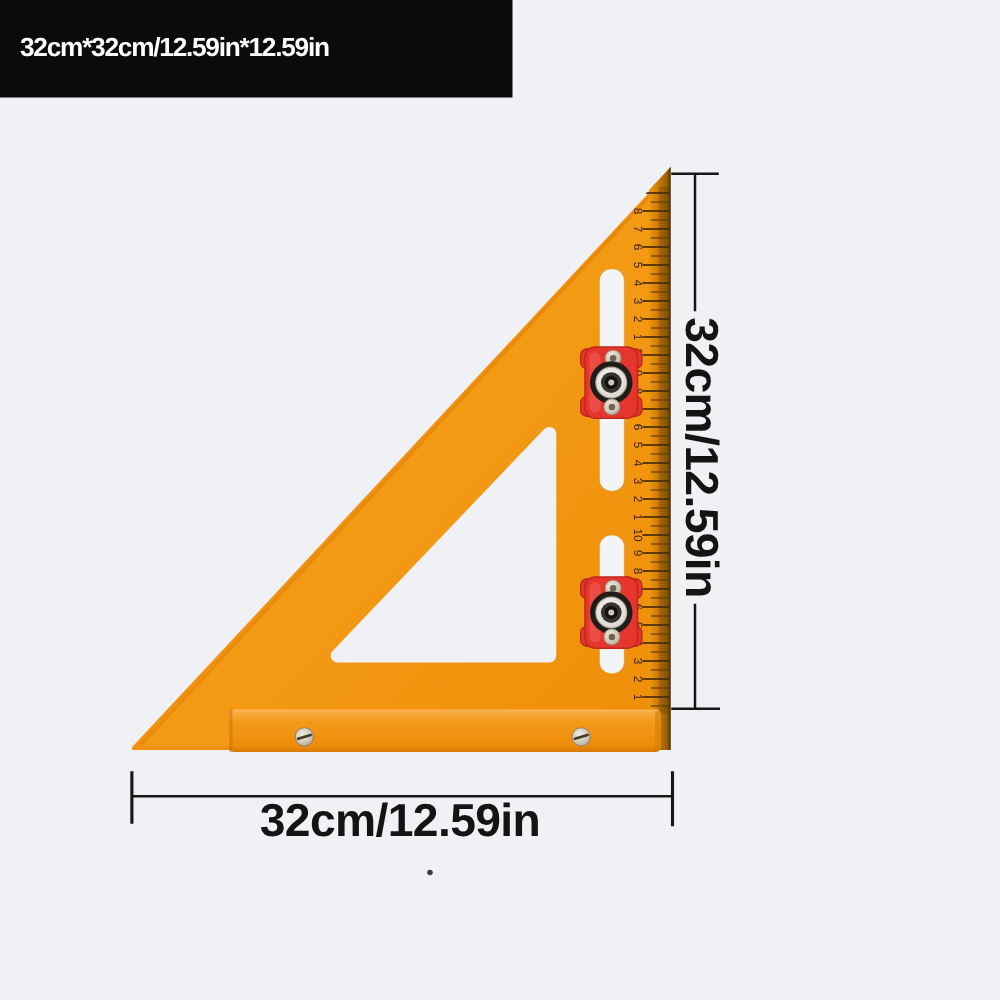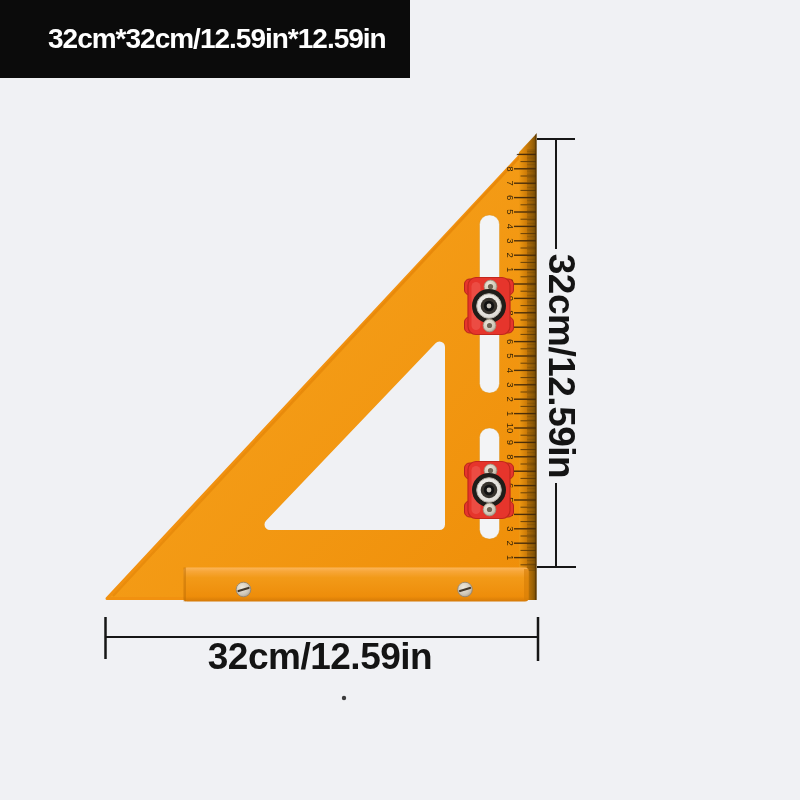--- a/index.html
+++ b/index.html
@@ -1,21 +1,21 @@
 <!DOCTYPE html>
 <html><head>
 <meta charset="utf-8">
 <style>
   html,body{margin:0;padding:0;background:#f0f1f4;}
   .stage{position:relative;width:800px;height:800px;background:#f0f1f4;overflow:hidden;
          font-family:"Liberation Sans",sans-serif;}
   .badge{position:absolute;left:0;top:0;width:410px;height:78px;background:#0b0b0b;
          display:flex;align-items:center;}
-  .badge span{color:#ffffff;font-size:28px;font-weight:700;letter-spacing:-1px;
-         padding-left:16px;white-space:nowrap;margin-left:32px;}
+  .badge span{color:#ffffff;font-size:21px;font-weight:700;letter-spacing:-1px;
+         padding-left:16px;white-space:nowrap;}
   svg{position:absolute;left:0;top:0;}
   .dim-text{font-family:"Liberation Sans",sans-serif;font-weight:700;font-size:37px;
          fill:#141414;letter-spacing:-0.5px;}
 </style>
 </head>
 <body>
 
 <div class="stage">
 
   <div class="badge">

